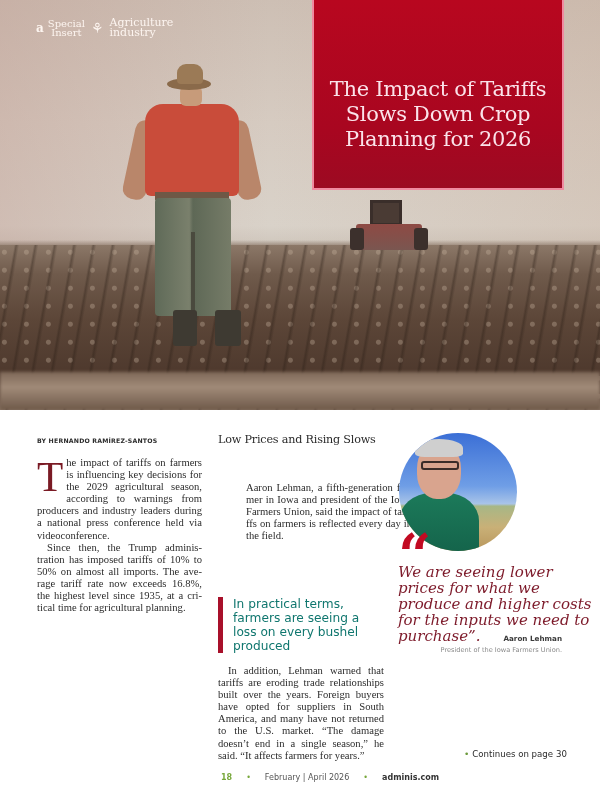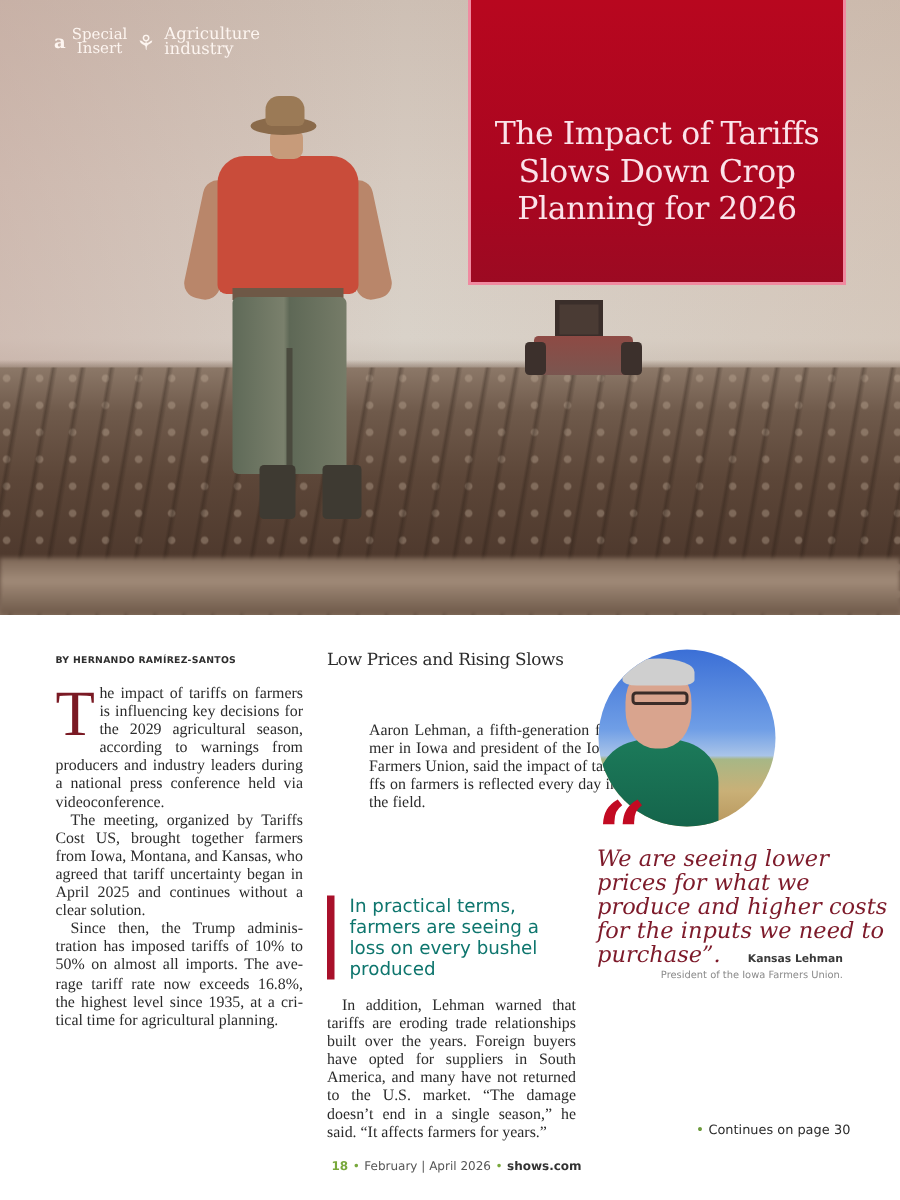--- a/index.html
+++ b/index.html
@@ -83,21 +83,21 @@
     .portrait .jacket { position: absolute; left: 0; top: 60px; width: 80px; height: 70px; border-radius: 40% 40% 0 0; background: linear-gradient(180deg, #1c7a5a 0%, #136048 100%); }
 
     .quote-mark { position: absolute; left: 398px; top: 527px; font-family: "DejaVu Serif", serif; font-size: 58px; line-height: 58px; color: #c20a22; font-weight: bold; letter-spacing: -6px; }
     .quote-text { position: absolute; left: 398px; top: 564px; width: 200px; font-family: "DejaVu Serif", serif; font-style: italic; font-size: 15px; line-height: 16px; color: #7d1a2a; }
     .quote-author { position: absolute; right: 38px; top: 634px; font-family: "DejaVu Sans", sans-serif; font-size: 7.2px; font-weight: bold; color: #3a3a3a; }
     .quote-role { position: absolute; right: 38px; top: 646px; font-family: "DejaVu Sans", sans-serif; font-size: 6.6px; color: #8a8a8a; }
 
     .continues { position: absolute; left: 464px; top: 749px; font-family: "DejaVu Sans", sans-serif; font-size: 8.6px; color: #2a2a2a; display: flex; align-items: center; gap: 3px; }
     .continues .bullet { color: #6c9a3c; font-size: 9px; }
 
-    .footer { position: absolute; left: 221px; top: 773px; font-family: "DejaVu Sans", sans-serif; font-size: 8px; color: #555; display: flex; gap: 3px; align-items: flex-start; }
+    .footer { position: absolute; left: 221px; top: 773px; font-family: "DejaVu Sans", sans-serif; font-size: 8px; color: #555; display: flex; gap: 14px; align-items: flex-start; }
     .footer .page-num { color: #78a83c; font-weight: bold; }
     .footer .dot { color: #78a83c; }
     .footer .site { font-weight: bold; color: #333; }
   </style>
 </head>
 <body>
 
 <div class="hero">
   <div class="sky-tint"></div>
   <div class="horizon"></div>
@@ -140,21 +140,20 @@
 
   <div class="title-box">
     <h1>The Impact of Tariffs Slows Down Crop Planning for 2026</h1>
   </div>
 </div>
 
 <div class="byline">BY HERNANDO RAMÍREZ-SANTOS</div>
 
 <div class="col col1">
   <p class="first"><span class="dropcap">T</span><span>he impact of tariffs on farmers is influencing key decisions for the 2029 agricultural season, according to warnings from produ­cers and industry leaders during a national press conference held via videoconference.</span></p>
-  <p>The meeting, organized by Tariffs Cost US, brought together farmers from Iowa, Montana, and Kansas, who agreed that tariff uncertainty began in April 2025 and continues without a clear solution.</p>
   <p>Since then, the Trump adminis­tration has imposed tariffs of 10% to 50% on almost all imports. The ave­rage tariff rate now exceeds 16.8%, the highest level since 1935, at a cri­tical time for agricultural planning.</p>
 </div>
 
 <div class="subhead">Low Prices and Rising Slows</div>
 <div class="col col2">
   <p class="first">Aaron Lehman, a fifth-generation far­mer in Iowa and president of the Iowa Farmers Union, said the impact of tari­ffs on farmers is reflected every day in the field.</p>
 </div>
 
 <div class="pullquote">
   <span>In practical terms, farmers are seeing a loss on every bushel produced</span>
@@ -165,28 +164,28 @@
 </div>
 
 <div class="portrait">
   <div class="jacket"></div>
   <div class="head"></div>
   <div class="hair"></div>
   <div class="glasses"></div>
 </div>
 <div class="quote-mark">“</div>
 <div class="quote-text">We are seeing lower prices for what we produce and higher costs for the inputs we need to purchase”.</div>
-<div class="quote-author">Kansas Lehman</div>
+<div class="quote-author">Aaron Lehman</div>
 <div class="quote-role">President of the Iowa Farmers Union.</div>
 
 <div class="continues">
   <span class="bullet">•</span>
   <span>Continues on page</span>
   <span>30</span>
 </div>
 
 <div class="footer">
   <span class="page-num">18</span>
   <span class="dot">•</span>
   <span>February | April 2026</span>
   <span class="dot">•</span>
-  <span class="site">shows.com</span>
+  <span class="site">adminis.com</span>
 </div>
 
 </body></html>

